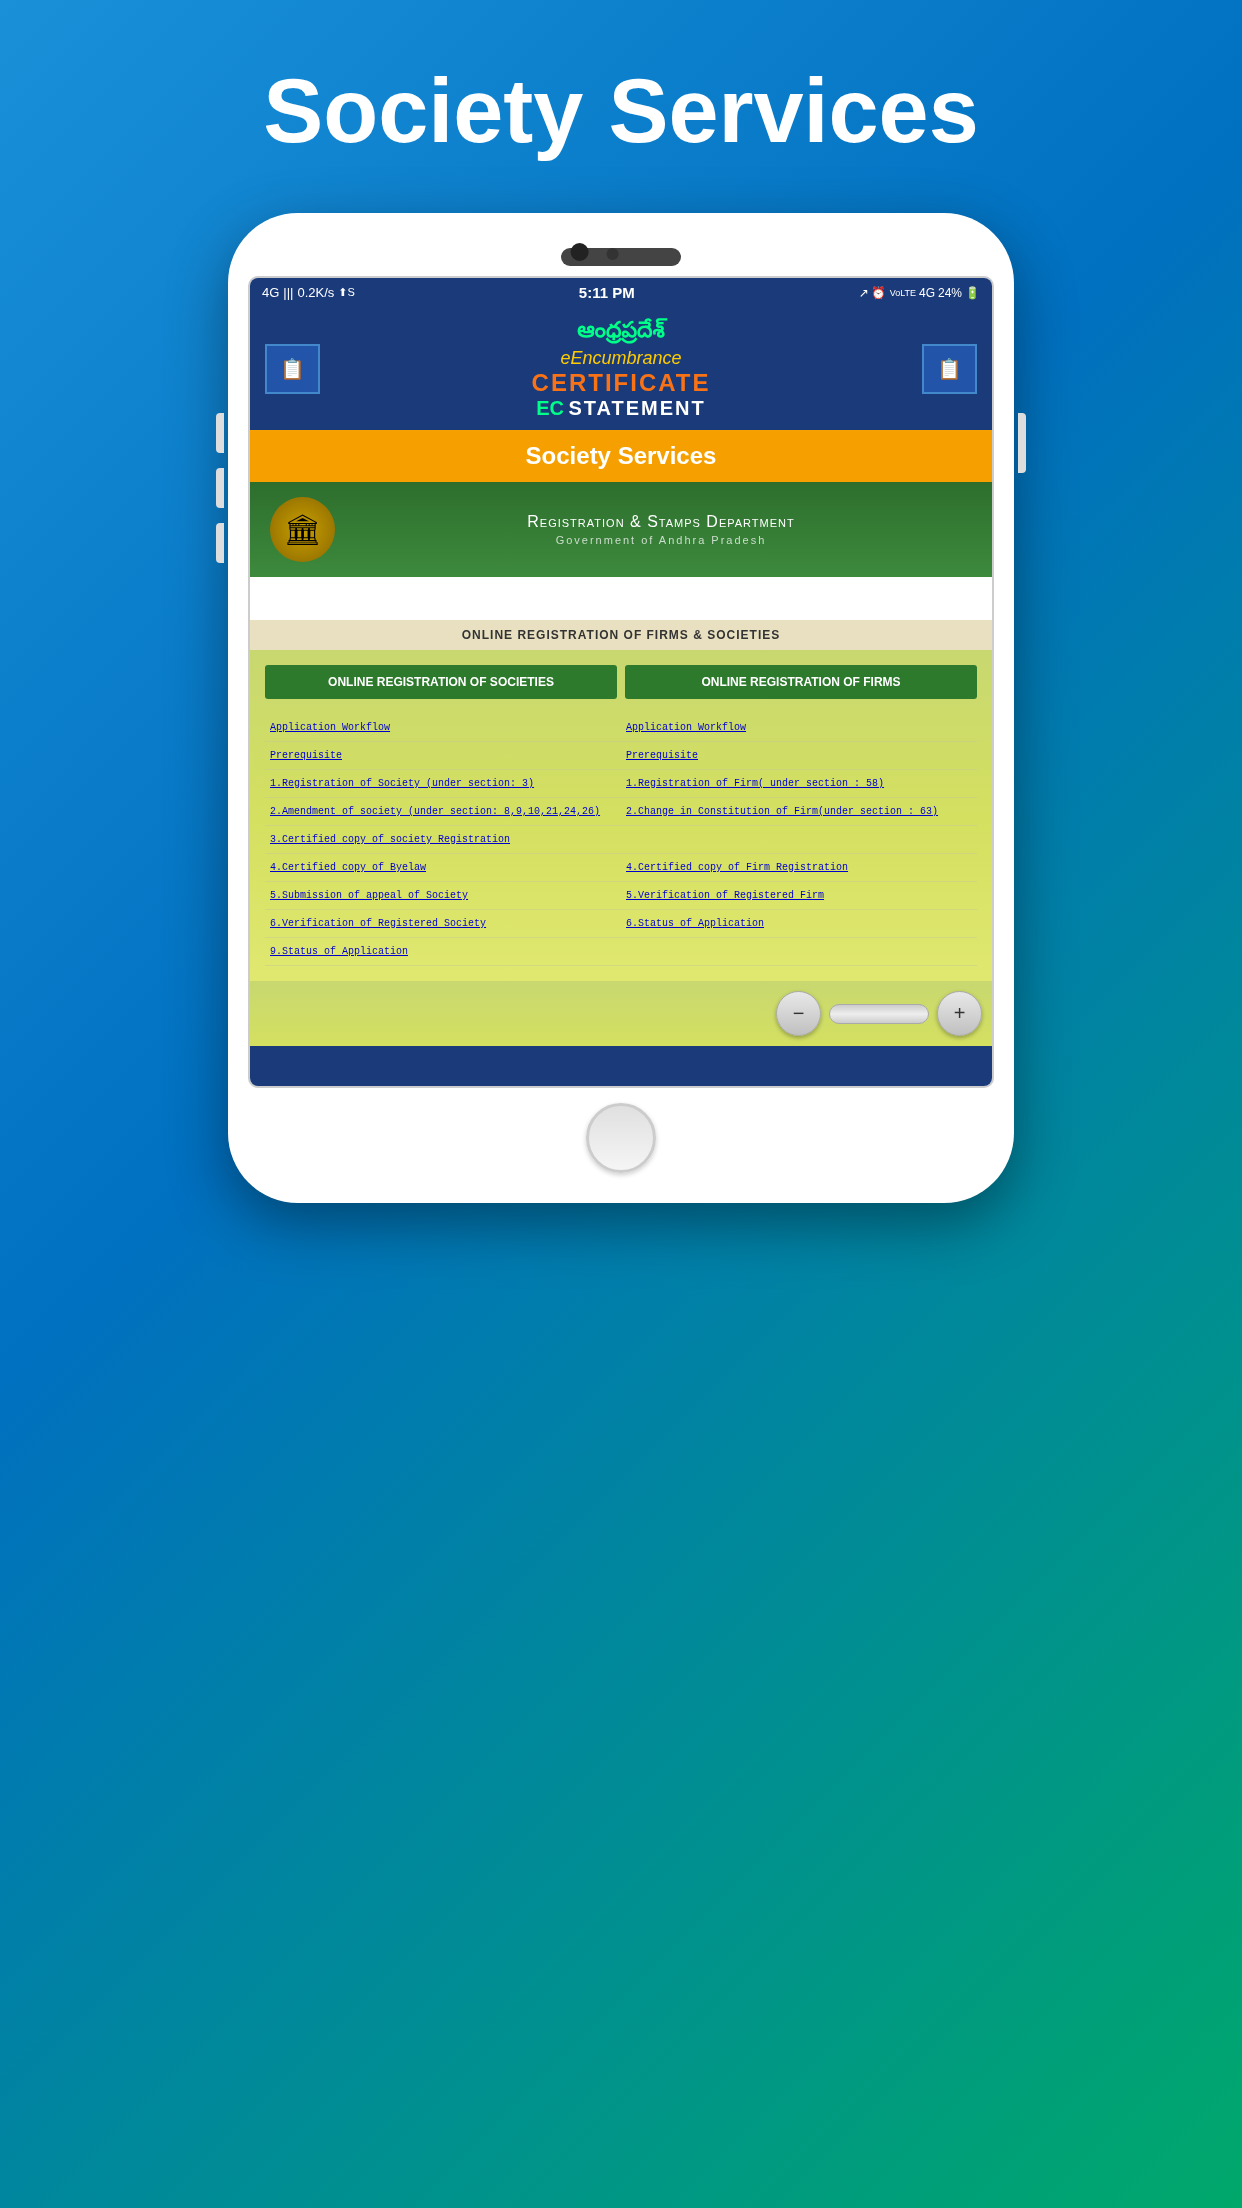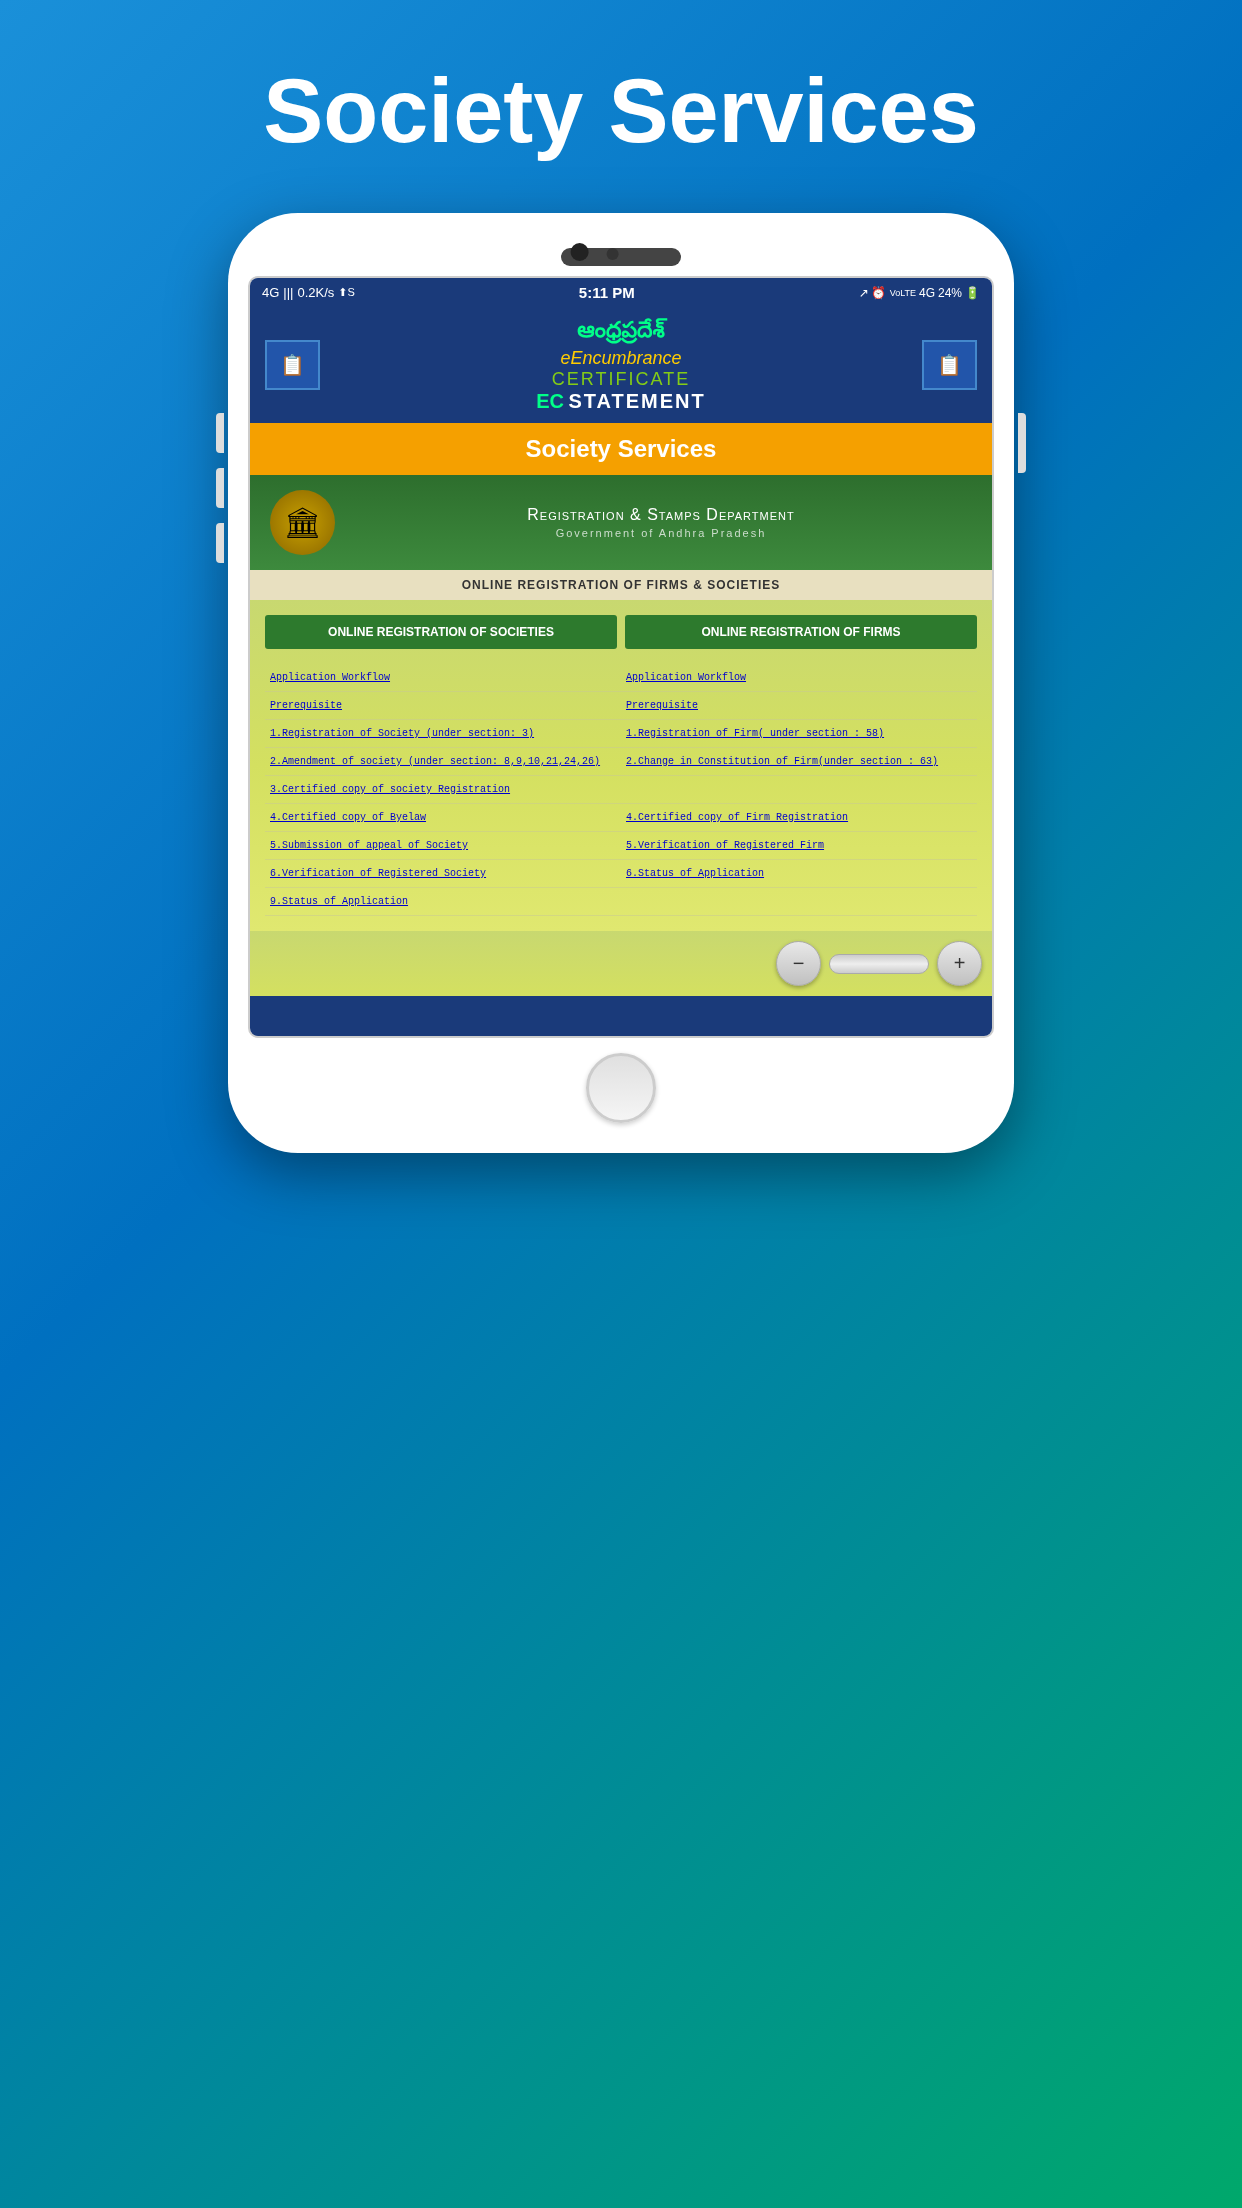--- a/index.html
+++ b/index.html
@@ -125,23 +125,23 @@
       font-weight: bold;
     }
 
     .header-eencumbrance {
       color: #ffcc00;
       font-size: 18px;
       font-style: italic;
     }
 
     .header-certificate {
-      color: #84cc16;
-      font-size: 18px;
-      font-weight: normal;
+      color: #f97316;
+      font-size: 24px;
+      font-weight: bold;
       letter-spacing: 2px;
     }
 
     .header-ec {
       color: #00ff88;
       font-size: 20px;
       font-weight: bold;
     }
 
     .header-statement {
@@ -217,20 +217,21 @@
 
     
     .online-reg-bar {
       background: #e8e0c0;
       text-align: center;
       padding: 8px;
       font-size: 12px;
       font-weight: bold;
       color: #333;
       letter-spacing: 1px;
+      margin-top: 43px;
     }
 
     
     .main-content {
       background: linear-gradient(to bottom, #c8d870, #d4e060, #e0e870);
       padding: 15px;
     }
 
     
     .col-headers {

